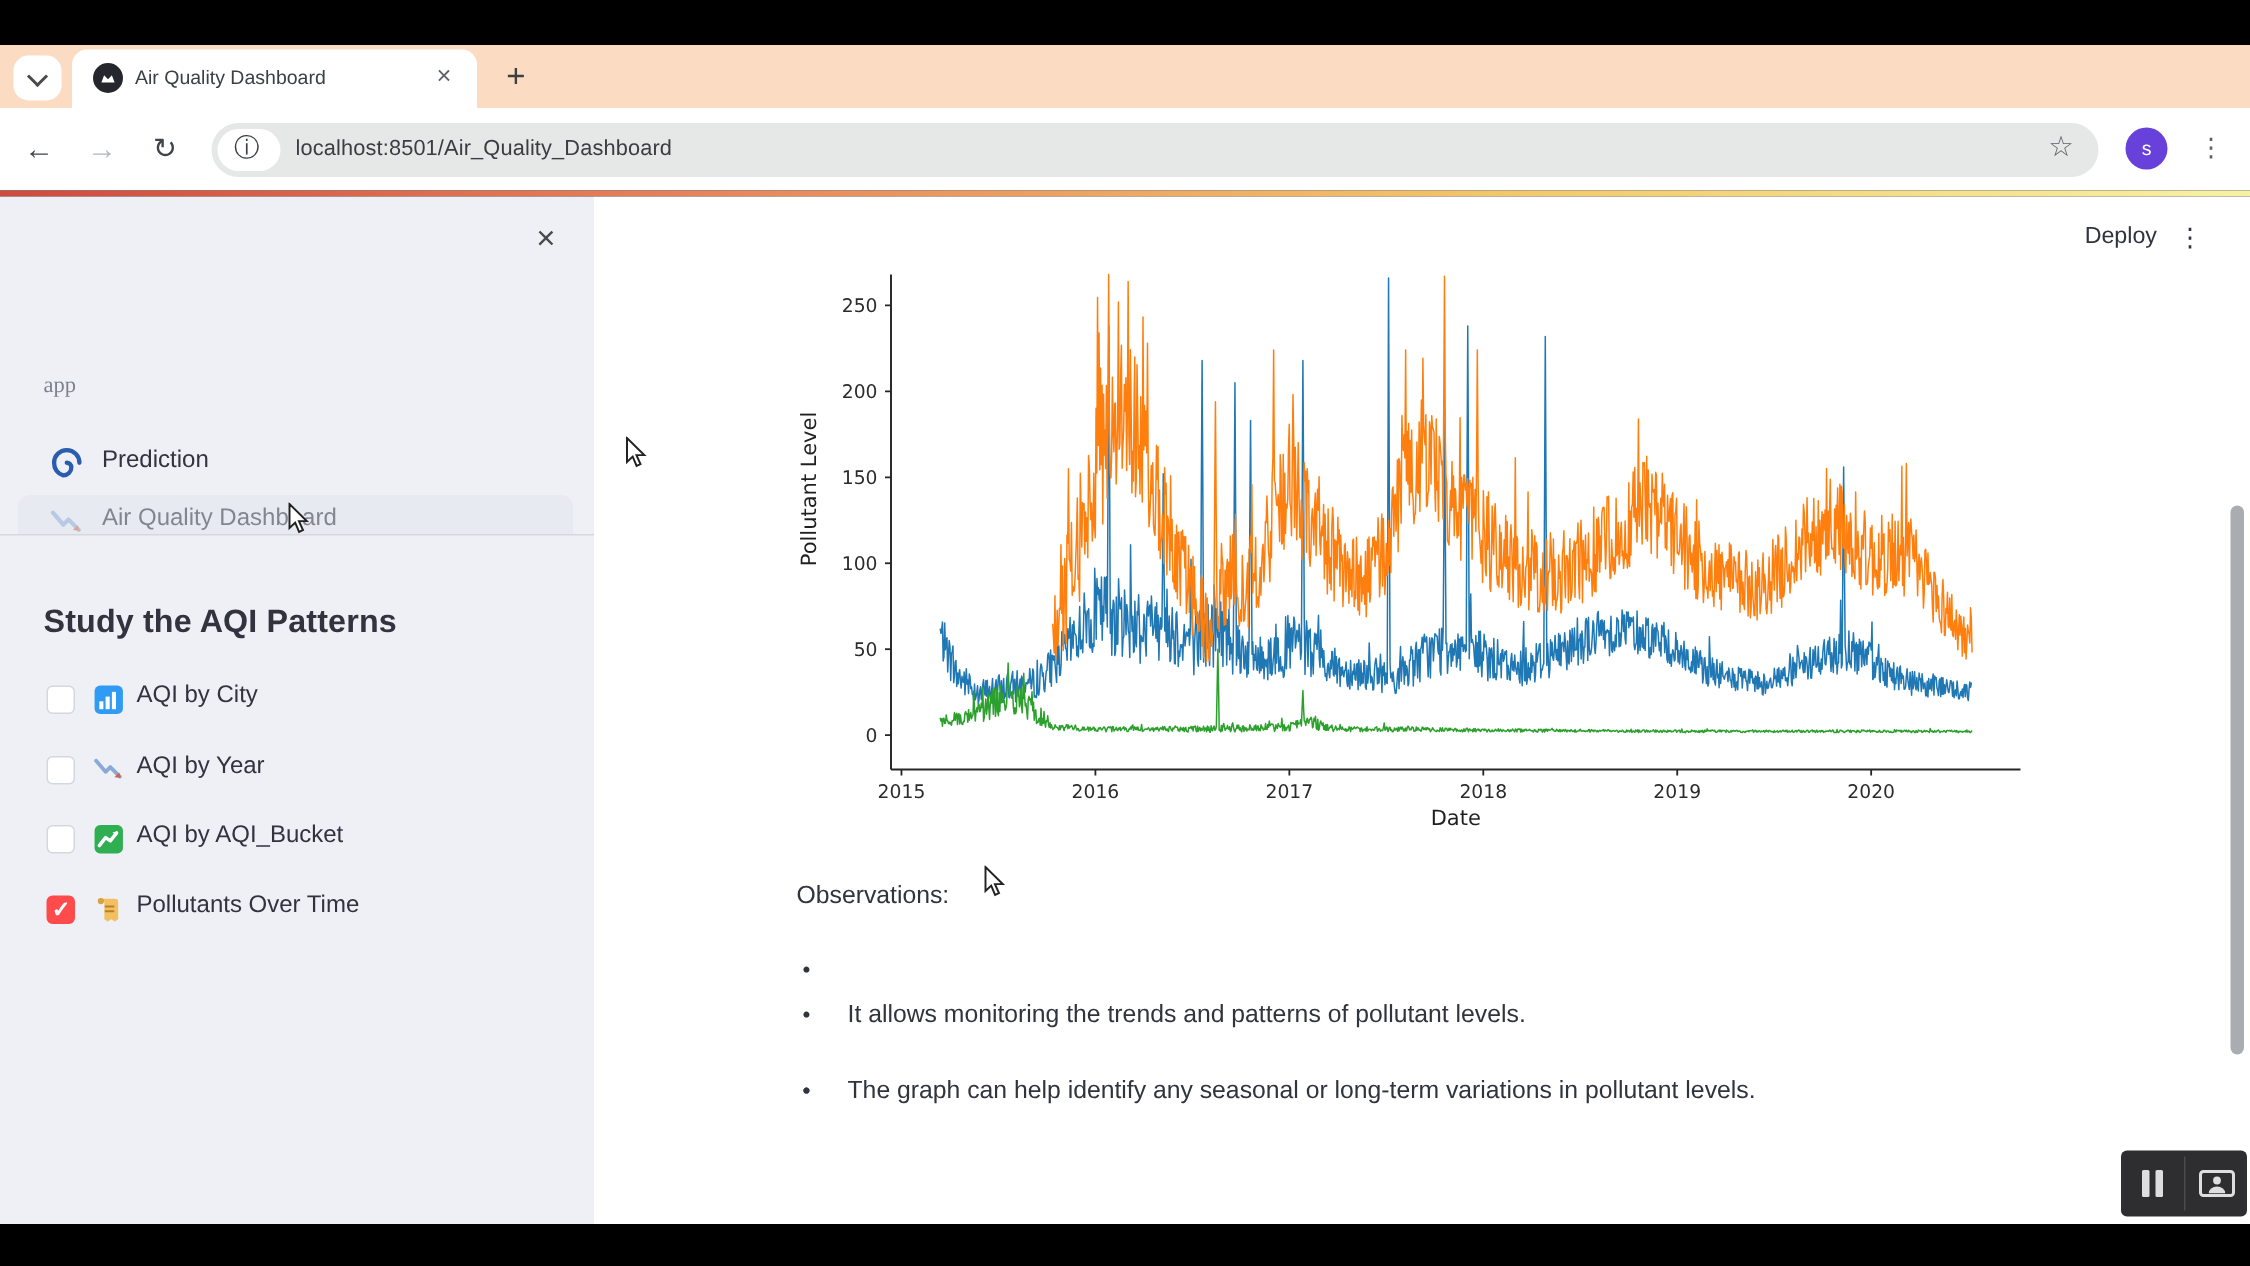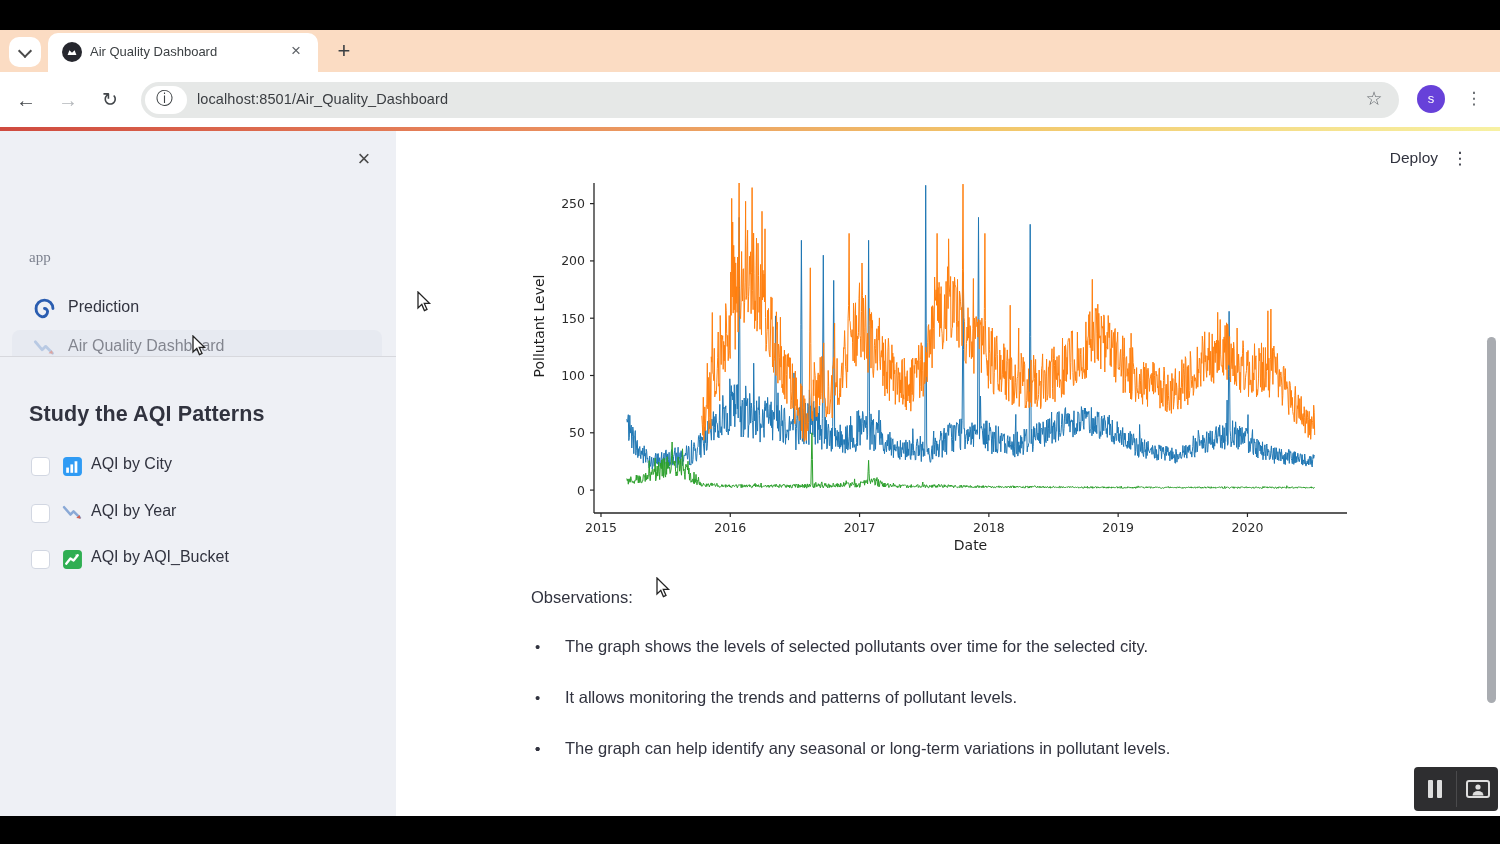--- a/index.html
+++ b/index.html
@@ -184,20 +184,32 @@
     <div id="cb-2" class="abs cb-row">
       <span class="cbx"></span>
       <span class="cb-icon">
         <svg width="21" height="21" viewBox="0 0 20 20">
             <rect x="1" y="1" width="18" height="18" rx="3.5" fill="#2fae52"></rect>
             <polyline points="4,14 8,9 11,11 15,6" fill="none" stroke="#fff" stroke-width="2.2" stroke-linecap="round" stroke-linejoin="round"></polyline>
             <path d="M15.8 5.2 l-3.4 0.3 2.4 2.4 Z" fill="#fff"></path>
           </svg>
       </span>
       <span class="cb-label">AQI by AQI_Bucket</span>
+    </div>
+    <div id="cb-3" class="abs cb-row">
+      <span class="cbx checked"></span>
+      <span class="cb-icon">
+        <svg width="21" height="21" viewBox="0 0 20 20">
+            <path d="M5 3 h9 a2 2 0 0 1 2 2 v11 l-2.2 1.5 -2.2 -1.5 -2.2 1.5 -2.2 -1.5 V5 Z" fill="#f2c063"></path>
+            <rect x="3" y="2.5" width="4" height="4" rx="2" fill="#d9a23f"></rect>
+            <line x1="7.5" y1="8" x2="13.5" y2="8" stroke="#b97f23" stroke-width="1.3"></line>
+            <line x1="7.5" y1="11" x2="13.5" y2="11" stroke="#b97f23" stroke-width="1.3"></line>
+          </svg>
+      </span>
+      <span class="cb-label">Pollutants Over Time</span>
     </div>
   </div>
 
   <div id="main" class="abs">
     <div id="deploy-row">
       <span id="deploy-label">Deploy</span>
       <span id="app-menu">⋮</span>
     </div>
 
     <div id="chart-wrap">
@@ -231,21 +243,21 @@
           <text x="55" y="89.41666666666667" text-anchor="end" class="tick">200</text>
           <line x1="60" y1="27.625" x2="64" y2="27.625" stroke="#262626" stroke-width="1.2"></line>
           <text x="55" y="32.125" text-anchor="end" class="tick">250</text>
           <text x="440.5" y="374" text-anchor="middle" class="axlabel">Date</text>
           <text x="14" y="150" text-anchor="middle" class="axlabel" transform="rotate(-90 14 150)">Pollutant Level</text>
         </svg>
     </div>
 
     <div id="observations-title">Observations:</div>
     <div id="bullets">
-        <div class="bullet-item"><span class="dot">•</span><span>The graph shows the levels of selected pollutants over time for the selected city.</span></div>
+        <div class="bullet-item"><span class="dot">•</span></div>
         <div class="bullet-item"><span class="dot">•</span><span>It allows monitoring the trends and patterns of pollutant levels.</span></div>
         <div class="bullet-item"><span class="dot">•</span></div>
         <div class="bullet-item"><span class="dot">•</span><span>The graph can help identify any seasonal or long-term variations in pollutant levels.</span></div>
       </div>
   </div>
 
   <div id="scrollbar-thumb" class="abs"></div>
 
   <div id="recorder" class="abs">
     <span class="divider"></span>

